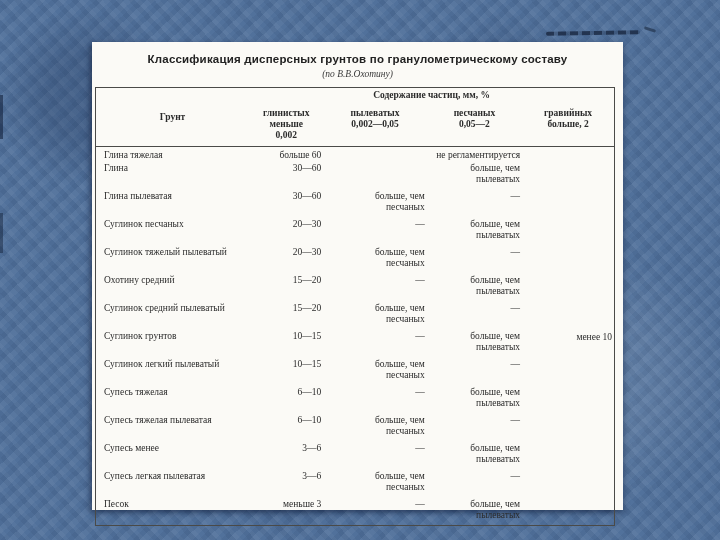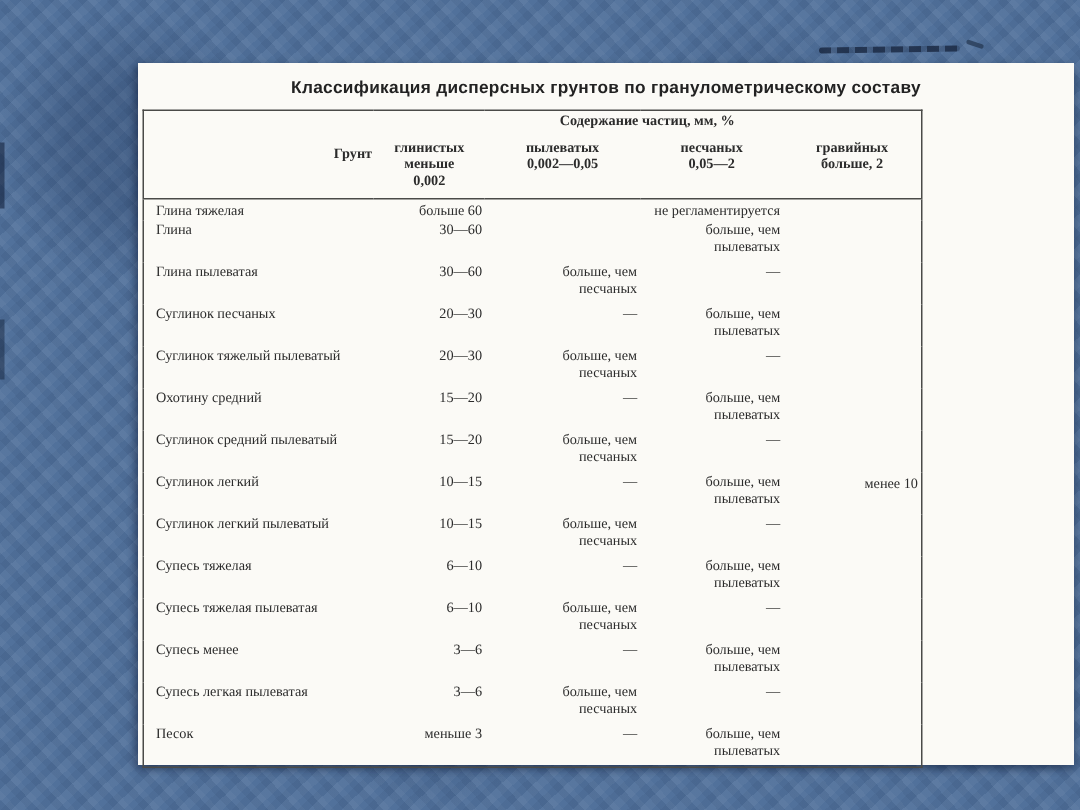--- a/index.html
+++ b/index.html
@@ -20,21 +20,21 @@
     background:repeating-linear-gradient(90deg,#1b2a44 0 8px, rgba(27,42,68,.35) 8px 12px);
     border-radius:2px;transform:rotate(-.8deg);opacity:.85;
   }
   .smudge-tick{
     position:absolute;left:644px;top:28px;width:12px;height:3px;
     background:#22344f;transform:rotate(18deg);border-radius:2px;opacity:.7;
   }
   .edge-smudge-1{position:absolute;left:0;top:95px;width:3px;height:44px;background:rgba(15,28,52,.55);}
   .edge-smudge-2{position:absolute;left:0;top:213px;width:3px;height:40px;background:rgba(15,28,52,.45);}
   .panel{
-    position:absolute;left:92px;top:42px;width:624px;height:468px;
+    position:absolute;left:92px;top:42px;width:531px;height:468px;
     background:#fbfaf6;
     box-shadow:-3px 2px 5px rgba(5,15,40,.35), 2px 3px 5px rgba(5,15,40,.25);
   }
   .title{
     font-family:"Liberation Sans", sans-serif;
     font-weight:bold;font-size:11.5px;color:#222;
     text-align:center;margin-top:11px;letter-spacing:.2px;
   }
   .subtitle{
     font-style:italic;font-size:9.5px;color:#3a3a3a;
@@ -52,41 +52,42 @@
   .col-grunt{width:153px;}
   .col-clay{width:74px;}
   .col-silt{width:103px;}
   .col-sand{width:95px;}
   .col-gravel{width:92px;}
   th.corner{vertical-align:middle;border-right:1px solid #4a4a48;}
   th.group{border-bottom:1px solid #4a4a48;padding:2px 0 3px;}
   th.col{white-space:pre-line;padding:4px 2px 5px;border-right:1px solid #4a4a48;}
   th.col:last-child{border-right:0;}
   thead tr.subhead th{border-bottom:1px solid #4a4a48;}
-  thead th.corner{border-bottom:1px solid #4a4a48;text-align:right;}
+  thead th.corner{border-bottom:1px solid #4a4a48;}
   tbody td{padding:2px 2px 4px;white-space:pre-line;}
   td.name-td{text-align:left;padding-left:8px;border-right:1px solid #4a4a48;}
   td.val-td{text-align:right;}
   td.clay-td{border-right:1px solid #4a4a48;}
   td.silt-td{border-right:1px solid #4a4a48;}
   td.sand-td{border-right:1px solid #4a4a48;}
   td.span-td{border-right:1px solid #4a4a48;}
   td.gravel-td{vertical-align:middle;text-align:right;}
   tr.tight td{padding-top:3px;padding-bottom:0;}
 </style>
 </head>
 <body>
 
 <div class="smudge"></div>
 <div class="smudge-tick"></div>
 <div class="edge-smudge-1"></div>
 <div class="edge-smudge-2"></div>
 
 <div class="panel">
   <div class="title">Классификация дисперсных грунтов по гранулометрическому составу</div>
+  <div class="subtitle">(по В.В.Охотину)</div>
 
   <table class="cls">
     <colgroup>
       <col class="col-grunt">
         <col class="col-clay">
         <col class="col-silt">
         <col class="col-sand">
         <col class="col-gravel">
     </colgroup>
     <thead>
@@ -149,21 +150,21 @@
 пылеватых</td>
         </tr>
         <tr>
           <td class="name-td">Суглинок средний пылеватый</td>
           <td class="val-td clay-td">15—20</td>
           <td class="val-td silt-td">больше, чем
 песчаных</td>
           <td class="val-td sand-td">—</td>
         </tr>
         <tr>
-          <td class="name-td">Суглинок легкий</td>
+          <td class="name-td">Суглинок грунтов</td>
           <td class="val-td clay-td">10—15</td>
           <td class="val-td silt-td">—</td>
           <td class="val-td sand-td">больше, чем
 пылеватых</td>
         </tr>
         <tr>
           <td class="name-td">Суглинок легкий пылеватый</td>
           <td class="val-td clay-td">10—15</td>
           <td class="val-td silt-td">больше, чем
 песчаных</td>

